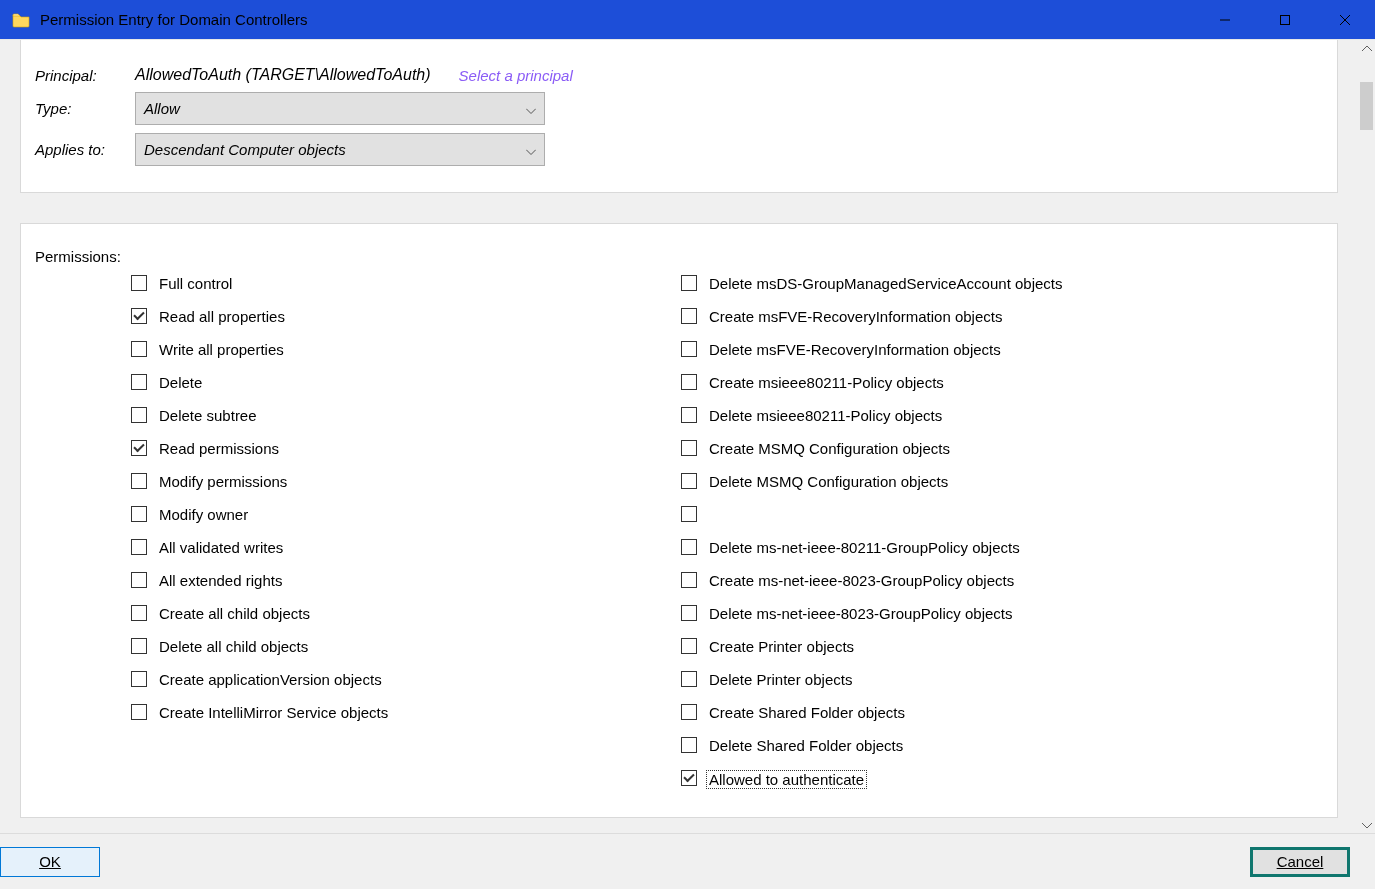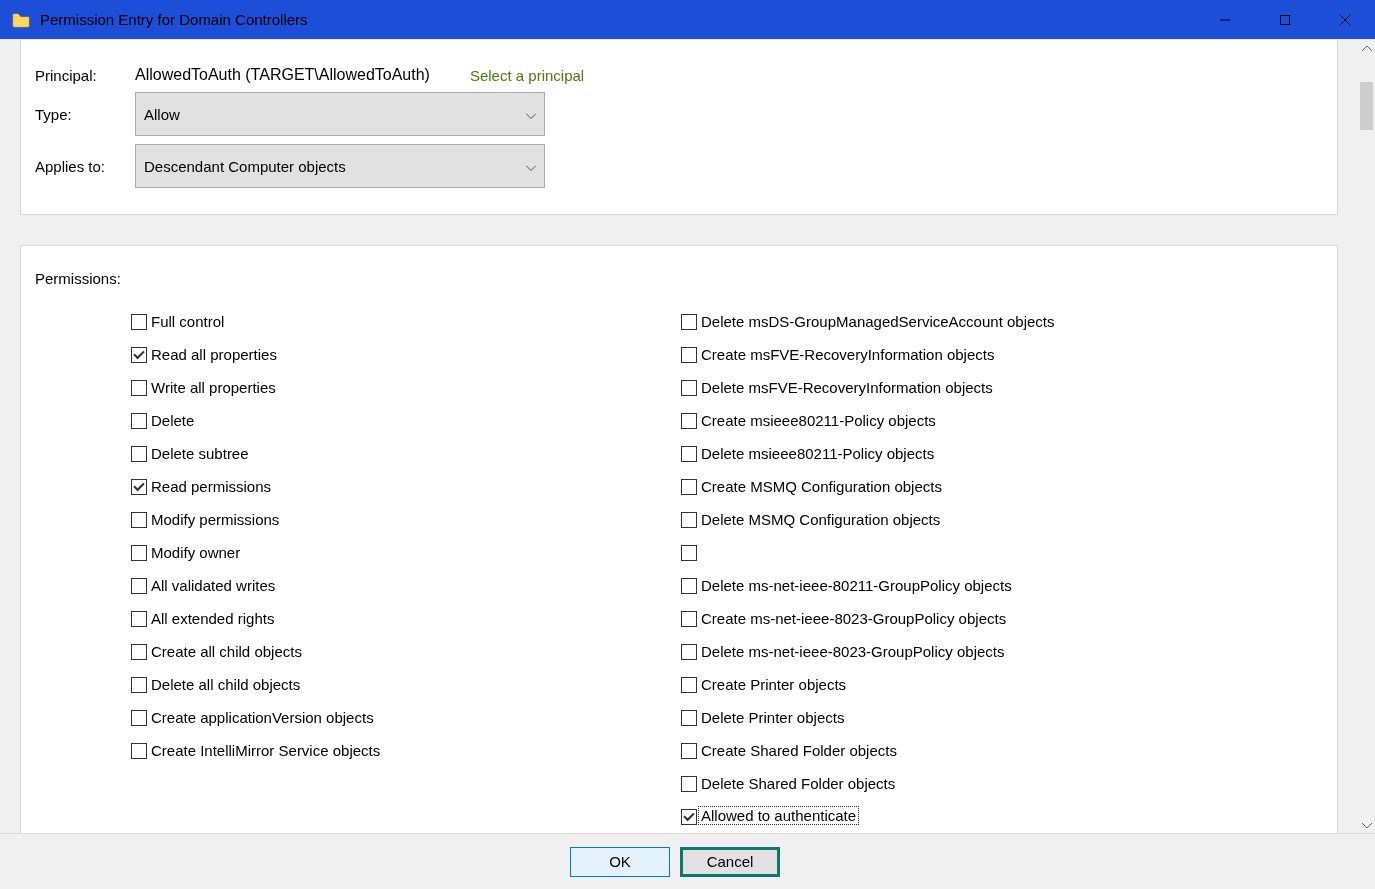--- a/index.html
+++ b/index.html
@@ -65,42 +65,43 @@
     background: #fff;
     border: 1px solid #d9d9d9;
     margin: 0 20px 30px 20px;
     padding: 10px 14px 14px 14px;
   }
   .panel.top {
     margin-top: 0;
     border-top: none;
     padding-top: 18px;
     padding-bottom: 18px;
+    font-style: italic;
   }
 
   .row {
     display: flex;
     align-items: center;
     margin: 8px 0;
   }
   .row .lbl {
     width: 100px;
     font-size: 15px;
   }
   .row .principal-val { font-size: 16px; }
   .row .link {
-    color: #4d7c0f;
-    margin-left: 40px;
+    color: #8b5cf6;
+    margin-left: 28px;
     cursor: pointer;
     font-size: 15px;
   }
 
   .combo {
     width: 410px;
-    height: 44px;
+    height: 33px;
     background: #e1e1e1;
     border: 1px solid #adadad;
     display: flex;
     align-items: center;
     padding: 0 8px;
     position: relative;
     font-size: 15px;
   }
   .combo .arrow {
     position: absolute;
@@ -118,23 +119,23 @@
     display: flex;
     padding-left: 96px;
   }
   .perm-col {
     flex: 0 0 550px;
     display: flex;
     flex-direction: column;
   }
   .perm-item {
     display: flex;
-    align-items: flex-end;
+    align-items: flex-start;
     height: 33px;
-    gap: 4px;
+    gap: 12px;
   }
   .cb {
     width: 16px; height: 16px;
     border: 1px solid #333;
     display: inline-flex;
     align-items: center;
     justify-content: center;
     background: #fff;
   }
   .cb.checked::after {
@@ -167,25 +168,26 @@
     left: 2px; right: 2px;
     height: 48px;
     background: #cdcdcd;
   }
 
   
   .footer {
     flex: 0 0 56px;
     display: flex;
     align-items: center;
-    justify-content: center;
+    justify-content: space-between;
     padding-right: 25px;
     gap: 10px;
     border-top: 1px solid #dcdcdc;
     background: #f0f0f0;
+    text-decoration: underline;
   }
   .btn {
     min-width: 100px;
     height: 30px;
     background: #e1e1e1;
     border: 3px solid #0f766e;
     display: inline-flex;
     align-items: center;
     justify-content: center;
     font-size: 15px;

